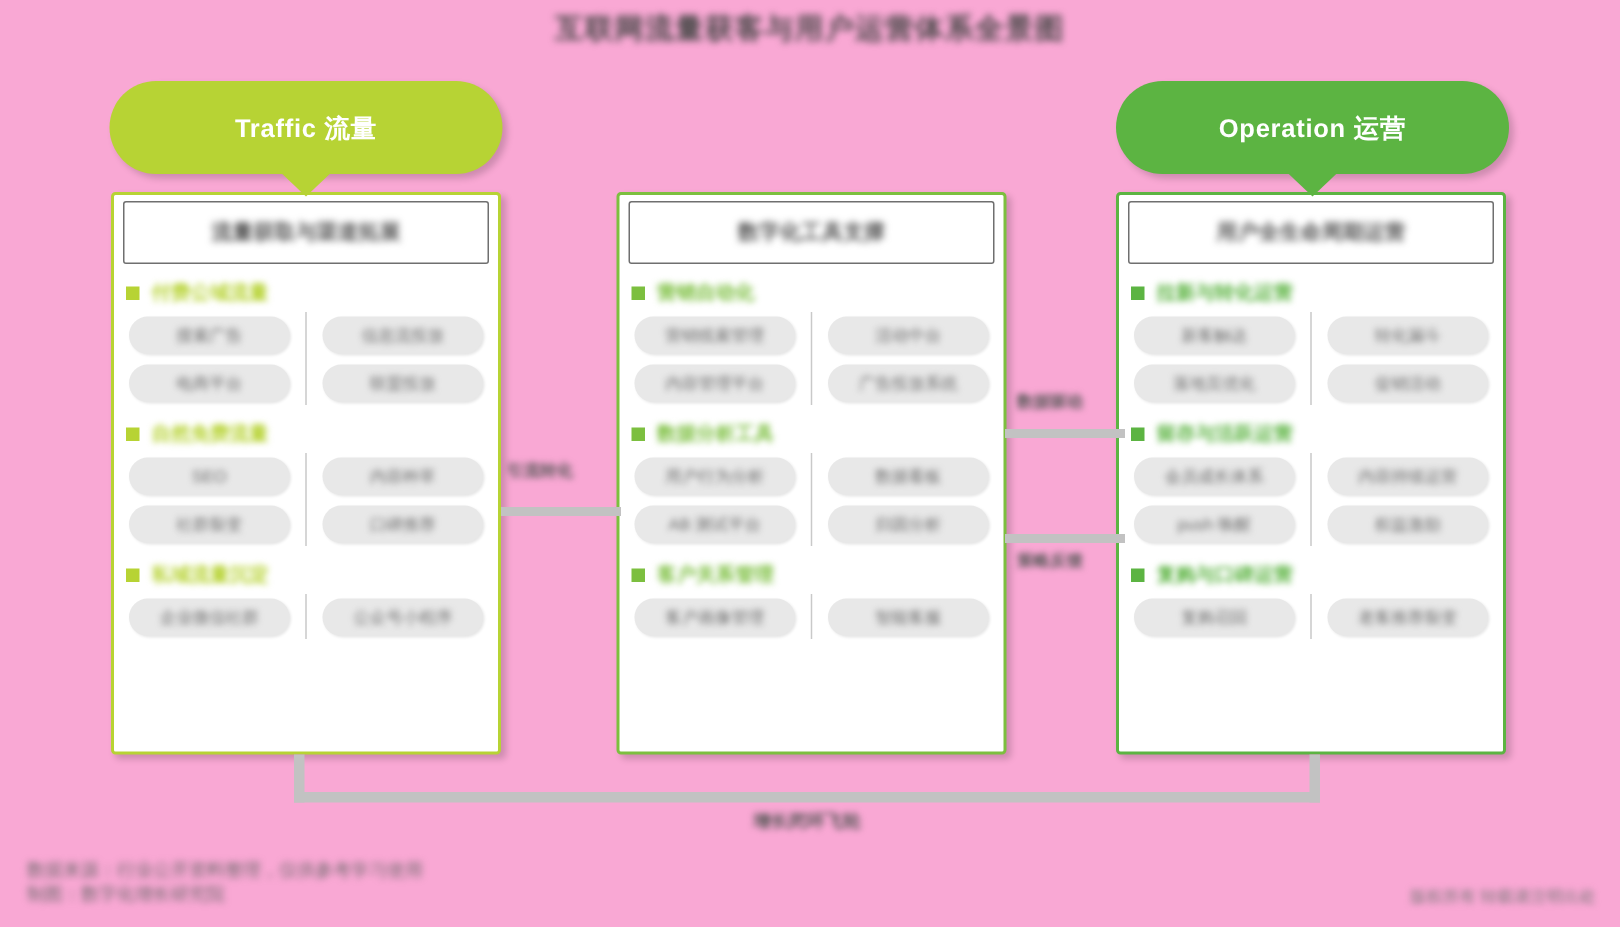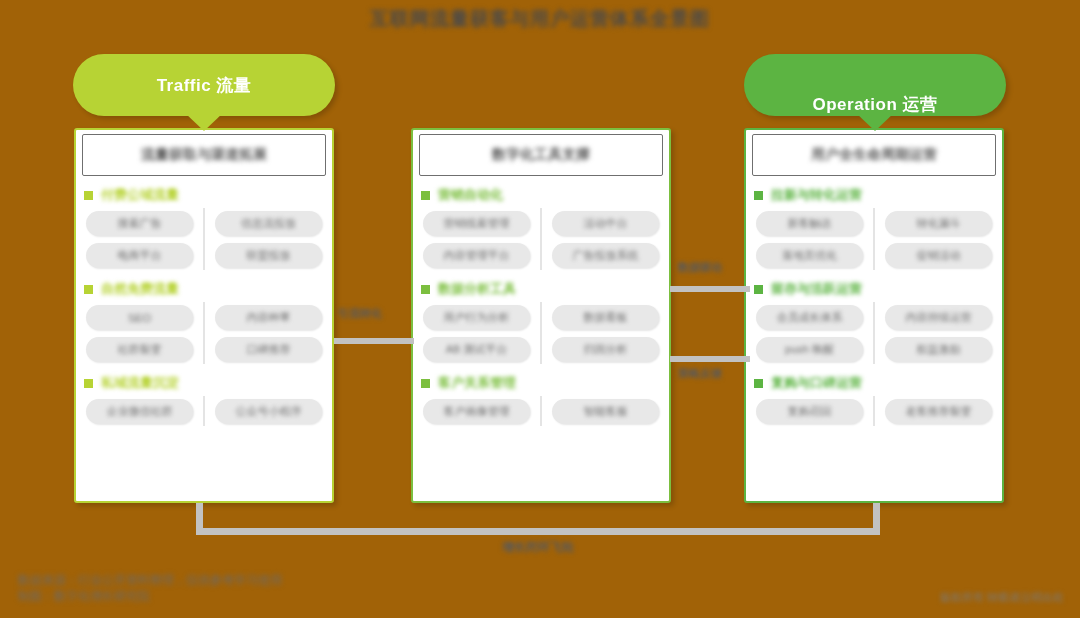--- a/index.html
+++ b/index.html
@@ -2,21 +2,21 @@
 <html><head>
 <meta charset="utf-8">
 <style>
   * { box-sizing: border-box; margin: 0; padding: 0; }
   html, body {
     width: 1080px; height: 618px;
     background: #ffffff;
     font-family: "Liberation Sans", sans-serif;
     overflow: hidden;
   }
-  .canvas { position: relative; width: 1080px; height: 618px; background: #a16207; }
+  .canvas { position: relative; width: 1080px; height: 618px; background: #f9a8d4; }
 
   
   .title {
     position: absolute; left: 0; top: 6px; width: 1080px;
     text-align: center;
     font-size: 19px; font-weight: bold; color: #4a4a4a;
     letter-spacing: 1px;
     filter: blur(2.6px);
     -webkit-filter: blur(2.6px);
     user-select: none;
@@ -43,21 +43,21 @@
     position: absolute; top: 54px; height: 62px;
     border-radius: 31px;
     display: flex; align-items: center; justify-content: center;
     color: #ffffff; font-size: 17px; font-weight: bold;
     box-shadow: 3px 3px 5px rgba(0,0,0,0.18);
     letter-spacing: .5px;
     z-index: 4;
   }
   .pill.p1 { left: 73px;  width: 262px; background: #b7d334; }
   .pill.p2 { left: 410px; width: 262px; background: #7cbf3f; }
-  .pill.p3 { left: 744px; width: 262px; background: #5cb442; align-items: flex-end; }
+  .pill.p3 { left: 744px; width: 262px; background: #5cb442; }
   .pill .tail {
     position: absolute; left: 50%; bottom: -15px;
     transform: translateX(-50%);
     width: 0; height: 0;
     border-left: 19px solid transparent;
     border-right: 19px solid transparent;
   }
   .pill.p1 .tail { border-top: 18px solid #b7d334; }
   .pill.p2 .tail { border-top: 18px solid #7cbf3f; }
   .pill.p3 .tail { border-top: 18px solid #5cb442; }

